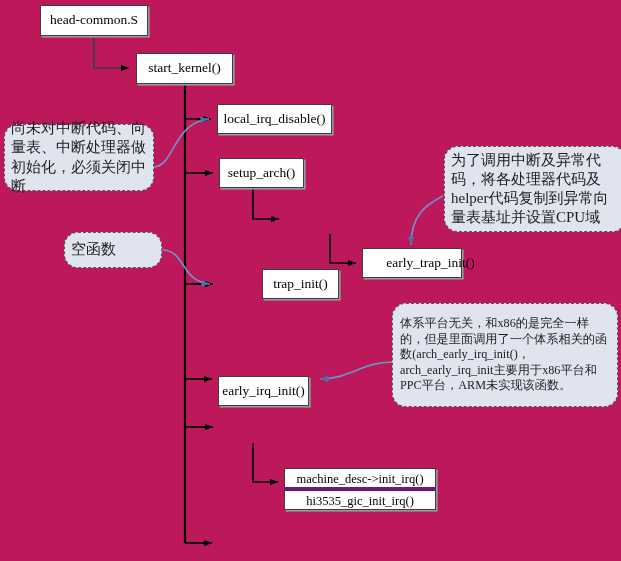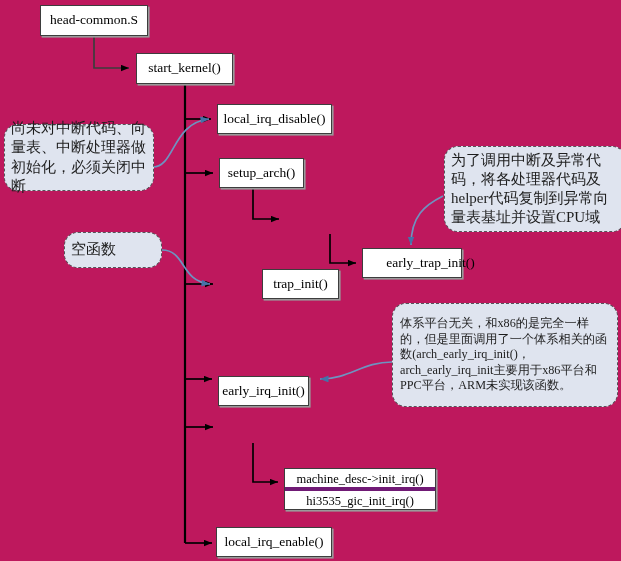--- a/index.html
+++ b/index.html
@@ -158,23 +158,20 @@
 
   <div class="node stacked" style="left:284px; top:468px; width:152px; height:42px;">
     <div class="row">
       <span>machine_desc-&gt;init_irq()</span>
     </div>
     <div class="row">
       <span>hi3535_gic_init_irq()</span>
     </div>
   </div>
 
-  <div class="node" style="left:216px; top:527px; width:116px; height:30px;">
-    <span>local_irq_enable()</span>
-  </div>
 
   <div class="bubble" style="left:4px; top:124px; width:150px; height:67px;">
     <span class="bubble-text">尚未对中断代码、向量表、中断处理器做初始化，必须关闭中断</span>
   </div>
 
   <div class="bubble" style="left:64px; top:232px; width:98px; height:36px;">
     <span class="bubble-text">空函数</span>
   </div>
 
   <div class="bubble" style="left:444px; top:146px; width:182px; height:86px;">

